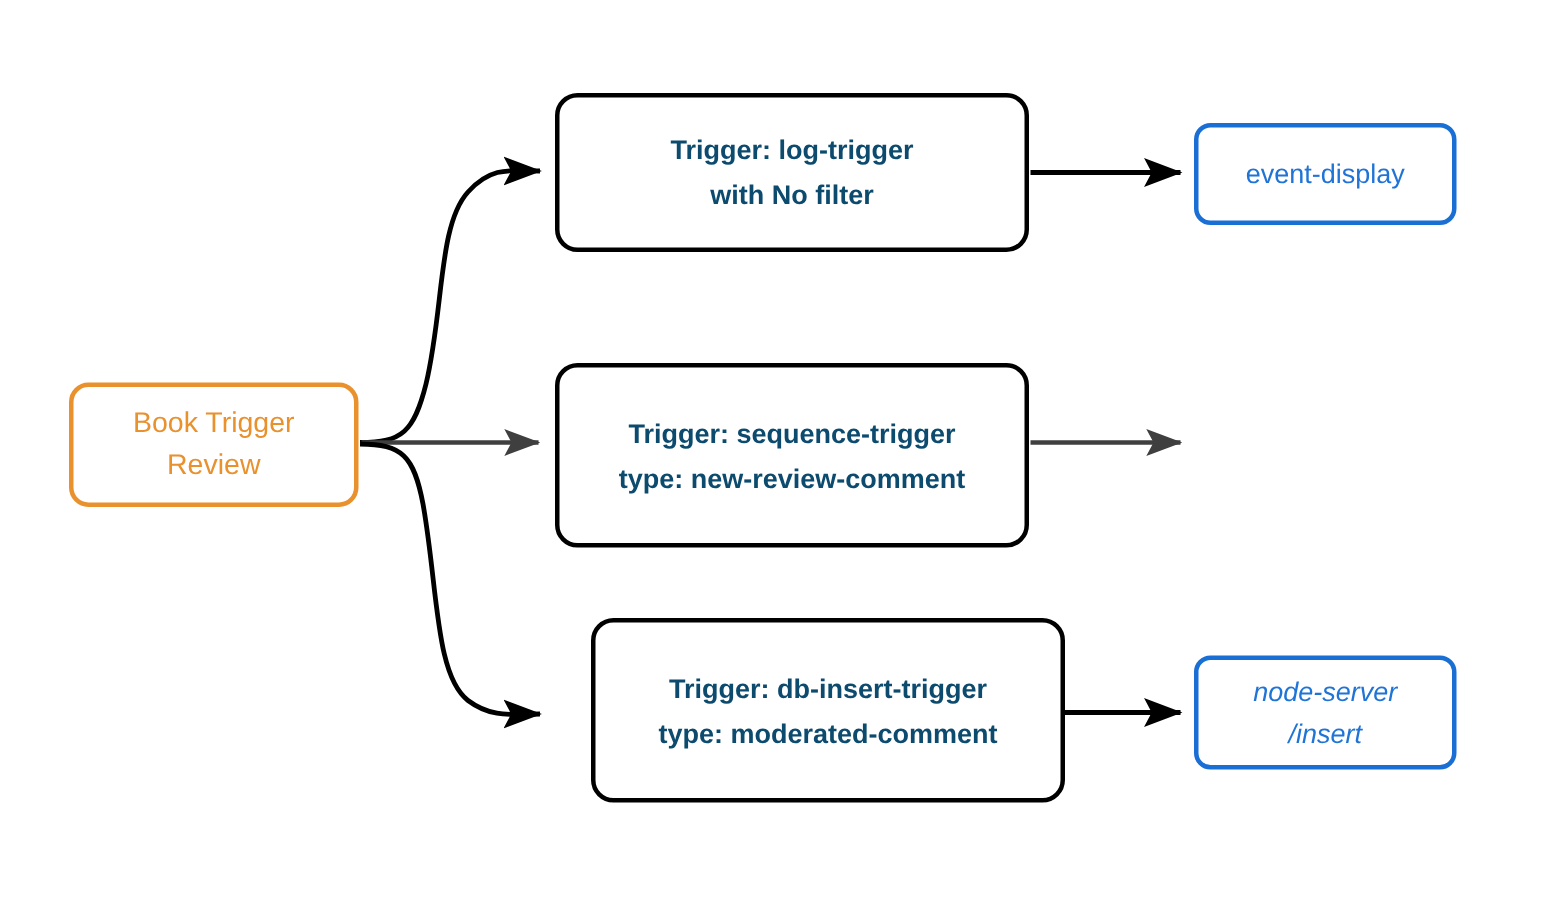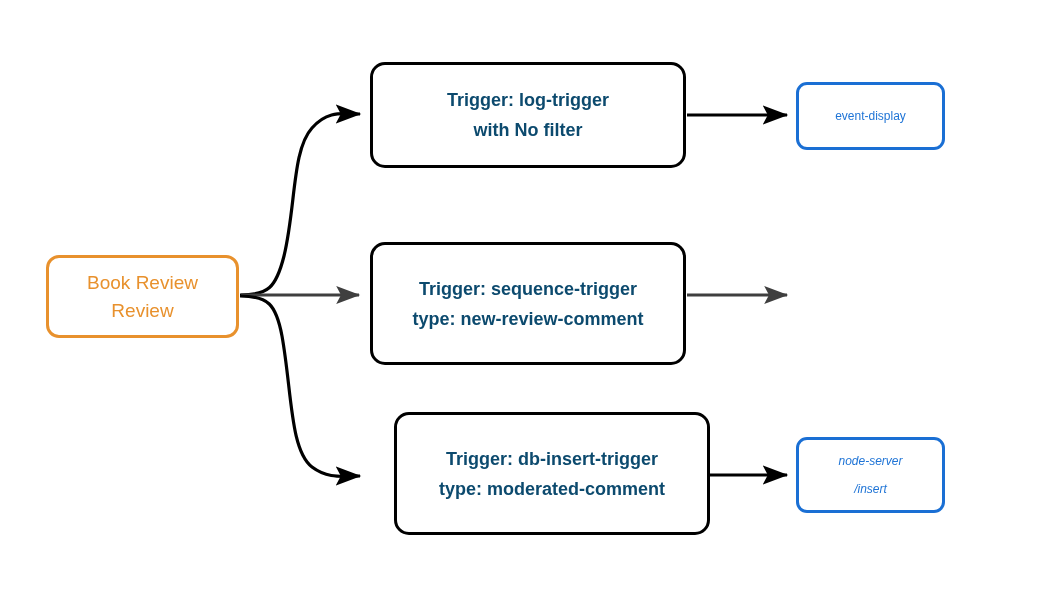--- a/index.html
+++ b/index.html
@@ -67,25 +67,25 @@
   .node-trigger .k { font-weight: bold; }
   .node-trigger .v { font-weight: bold; }
 
   #trigger-1 { top: 62px;  height: 106px; }
   #trigger-2 { top: 242px; height: 123px; }
   #trigger-3 { top: 412px; height: 123px; margin-left: 24px; }
 
   
   .node-sink {
     left: 796px;
-    width: 149px;
+    width: 175px;
     border: 3px solid #1a6fd4;
     border-radius: 11px;
     color: #1f74d6;
-    font-size: 12px;
+    font-size: 18px;
     line-height: 28px;
   }
   .node-sink .line { white-space: nowrap; }
 
   #sink-1 { top: 82px;  height: 68px; }
   #sink-2 { top: 262px; height: 68px; }
   #sink-3 { top: 437px; height: 76px; font-style: italic; }
 </style>
 </head>
 <body>
@@ -109,21 +109,21 @@
     <path d="M240,296 C268,296 276,304 282,336 C292,392 290,450 312,467 C328,479 342,476 360,476" fill="none" stroke="#000000" stroke-width="3.2" marker-end="url(#arrow-black)"></path>
 
     <path d="M687,115 L787,115" fill="none" stroke="#000000" stroke-width="3.2" marker-end="url(#arrow-black)"></path>
 
     <path d="M687,295 L787,295" fill="none" stroke="#3f3f3f" stroke-width="3" marker-end="url(#arrow-gray)"></path>
 
     <path d="M687,475 L787,475" fill="none" stroke="#000000" stroke-width="3.2" marker-end="url(#arrow-black)"></path>
   </svg>
 
   <div class="node node-broker">
-    <span class="line">Book Review</span>
+    <span class="line">Book Trigger</span>
     <span class="line">Review</span>
   </div>
 
   <div class="node node-trigger" id="trigger-1">
     <span class="line k">Trigger: log-trigger</span>
     <span class="line"><span class="v">with No filter</span></span>
   </div>
 
   <div class="node node-trigger" id="trigger-2">
     <span class="line k">Trigger: sequence-trigger</span>

